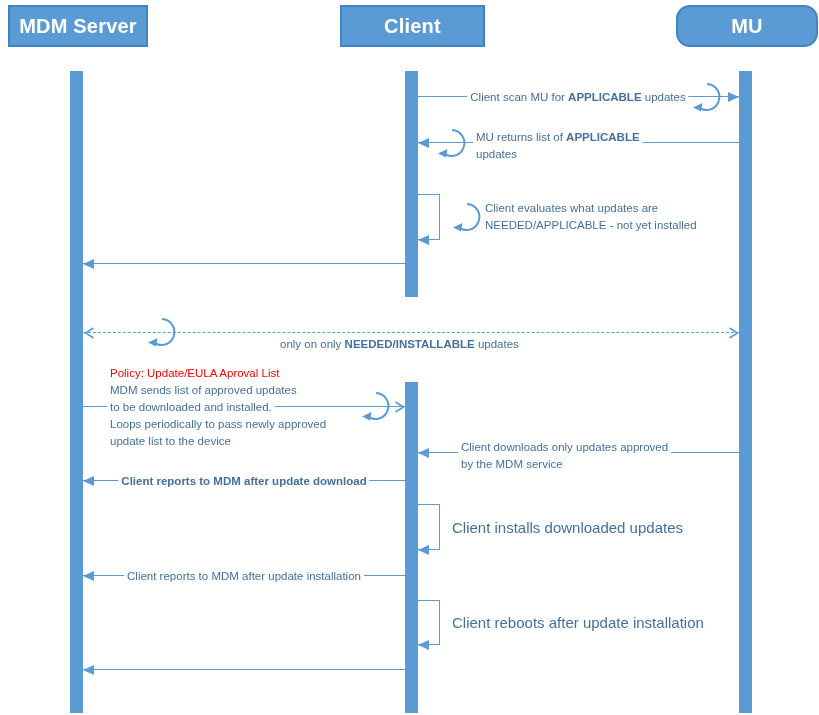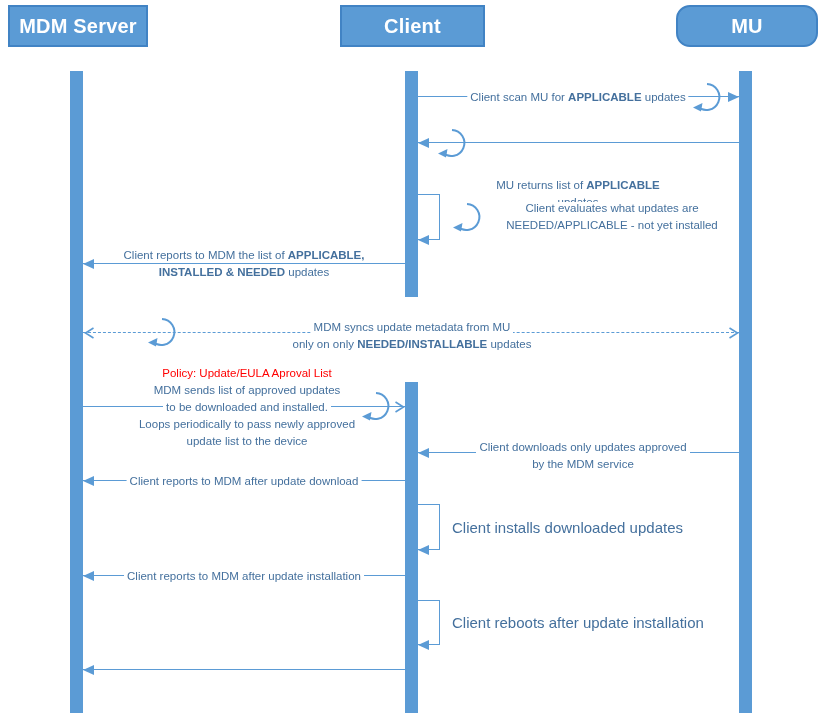--- a/index.html
+++ b/index.html
@@ -47,34 +47,34 @@
   .arrL, .arrR { position:absolute; width:0; height:0;
     border-top:5px solid transparent; border-bottom:5px solid transparent; }
   .arrL { border-right:11px solid #5b9bd5; }
   .arrR { border-left:11px solid #5b9bd5; }
   
   .chev { position:absolute; }
   
   .loop { position:absolute; width:34px; height:34px; }
   
   .lbl { position:absolute; transform:translate(-50%,-50%);
-         font-size:11.5px; line-height:17px; text-align:center; white-space:normal; }
+         font-size:11.5px; line-height:17px; text-align:left; white-space:normal; }
   .lbl .line-bg { background:#ffffff; padding:0 3px; }
   .lbl.nowrap { white-space:nowrap; }
   .lbl-left { position:absolute; font-size:15px; line-height:17px; white-space:nowrap; }
   .b { font-weight:bold; }
   .red { color:#ff0000; }
   .lbl-scan     { left:578px; top:97px;  }
-  .lbl-returns  { left:578px; top:146px; width:210px;margin-top:48px; }
+  .lbl-returns  { left:578px; top:146px; width:210px; }
   .lbl-eval     { left:612px; top:217px; width:260px; }
   .lbl-reports  { left:244px; top:264px; width:300px; }
   .lbl-syncs    { left:412px; top:336px; width:270px; }
   .lbl-approved { left:247px; top:407px; width:280px; }
   .lbl-downloads{ left:583px; top:456px; width:250px; }
-  .lbl-repdl    { left:244px; top:481px; }
+  .lbl-repdl    { left:244px; top:481px;font-weight:bold; }
   .lbl-installs { left:452px; top:519px; }
   .lbl-repinst  { left:244px; top:576px; }
   .lbl-reboots  { left:452px; top:614px; }
   .lbl-repboot  { left:243px; top:670px; }
 </style>
 </head>
 <body>
 
 <div class="canvas">
 
@@ -112,34 +112,33 @@
   <div class="selfloop sl-eval"></div>
   <div class="arrL" style="left:418px; top:235px;"></div>
   <svg class="loop" style="left:450px; top:200px;" viewBox="0 0 34 34">
     <path d="M17 4 A13 13 0 1 1 7.5 26.5" fill="none" stroke="#5b9bd5" stroke-width="2"></path>
     <path d="M3,27.5 12.5,23 11,31.5 Z" fill="#5b9bd5"></path>
   </svg>
   <div class="lbl lbl-eval"><span class="line-bg"><span>Client evaluates what updates are</span></span><br><span class="line-bg"><span>NEEDED/APPLICABLE - not yet installed</span></span></div>
 
   <div class="hline l-reports"></div>
   <div class="arrL" style="left:83px; top:259px;"></div>
-  <div class="lbl lbl-reports"><span class="line-bg"><span>Client reports to MDM the list of </span><span class="b">APPLICABLE,</span></span><br><span class="line-bg"><span class="b">INSTALLED &amp; NEEDED</span><span> updates</span></span></div>
 
   <div class="hline dashed l-syncs"></div>
   <svg class="chev" style="left:83px; top:326px;" width="12" height="14">
     <path d="M10.5 2 L2.5 7 L10.5 12" fill="none" stroke="#5b9bd5" stroke-width="1.6"></path>
   </svg>
   <svg class="chev" style="left:728px; top:326px;" width="12" height="14">
     <path d="M1.5 2 L9.5 7 L1.5 12" fill="none" stroke="#5b9bd5" stroke-width="1.6"></path>
   </svg>
   <svg class="loop" style="left:145px; top:315px;" viewBox="0 0 34 34">
     <path d="M17 4 A13 13 0 1 1 7.5 26.5" fill="none" stroke="#5b9bd5" stroke-width="2"></path>
     <path d="M3,27.5 12.5,23 11,31.5 Z" fill="#5b9bd5"></path>
   </svg>
-  <div class="lbl lbl-syncs"><span class="line-bg"><span>MDM syncs update metadata from MU</span></span><br><span class="line-bg"><span>only on only </span><span class="b">NEEDED/INSTALLABLE</span><span> updates</span></span></div>
+  <div class="lbl lbl-syncs"><br><span class="line-bg"><span>only on only </span><span class="b">NEEDED/INSTALLABLE</span><span> updates</span></span></div>
 
   <div class="hline l-approved"></div>
   <svg class="chev" style="left:394px; top:400px;" width="12" height="14">
     <path d="M1.5 2 L9.5 7 L1.5 12" fill="none" stroke="#5b9bd5" stroke-width="1.6"></path>
   </svg>
   <svg class="loop" style="left:359px; top:389px;" viewBox="0 0 34 34">
     <path d="M17 4 A13 13 0 1 1 7.5 26.5" fill="none" stroke="#5b9bd5" stroke-width="2"></path>
     <path d="M3,27.5 12.5,23 11,31.5 Z" fill="#5b9bd5"></path>
   </svg>
   <div class="lbl lbl-approved"><span class="line-bg"><span class="red">Policy: Update/EULA Aproval List</span></span><br><span class="line-bg"><span>MDM sends list of approved updates</span></span><br><span class="line-bg"><span>to be downloaded and installed.</span></span><br><span class="line-bg"><span>Loops periodically to pass newly approved</span></span><br><span class="line-bg"><span>update list to the device</span></span></div>

